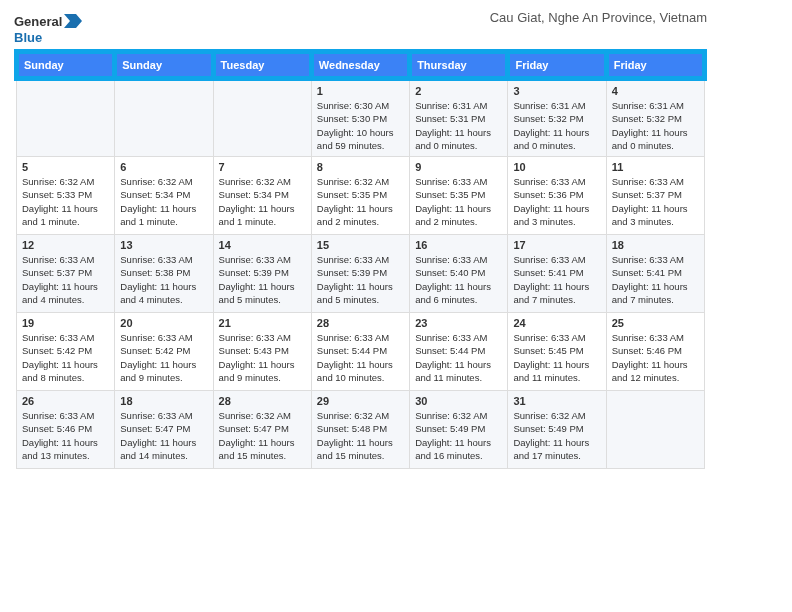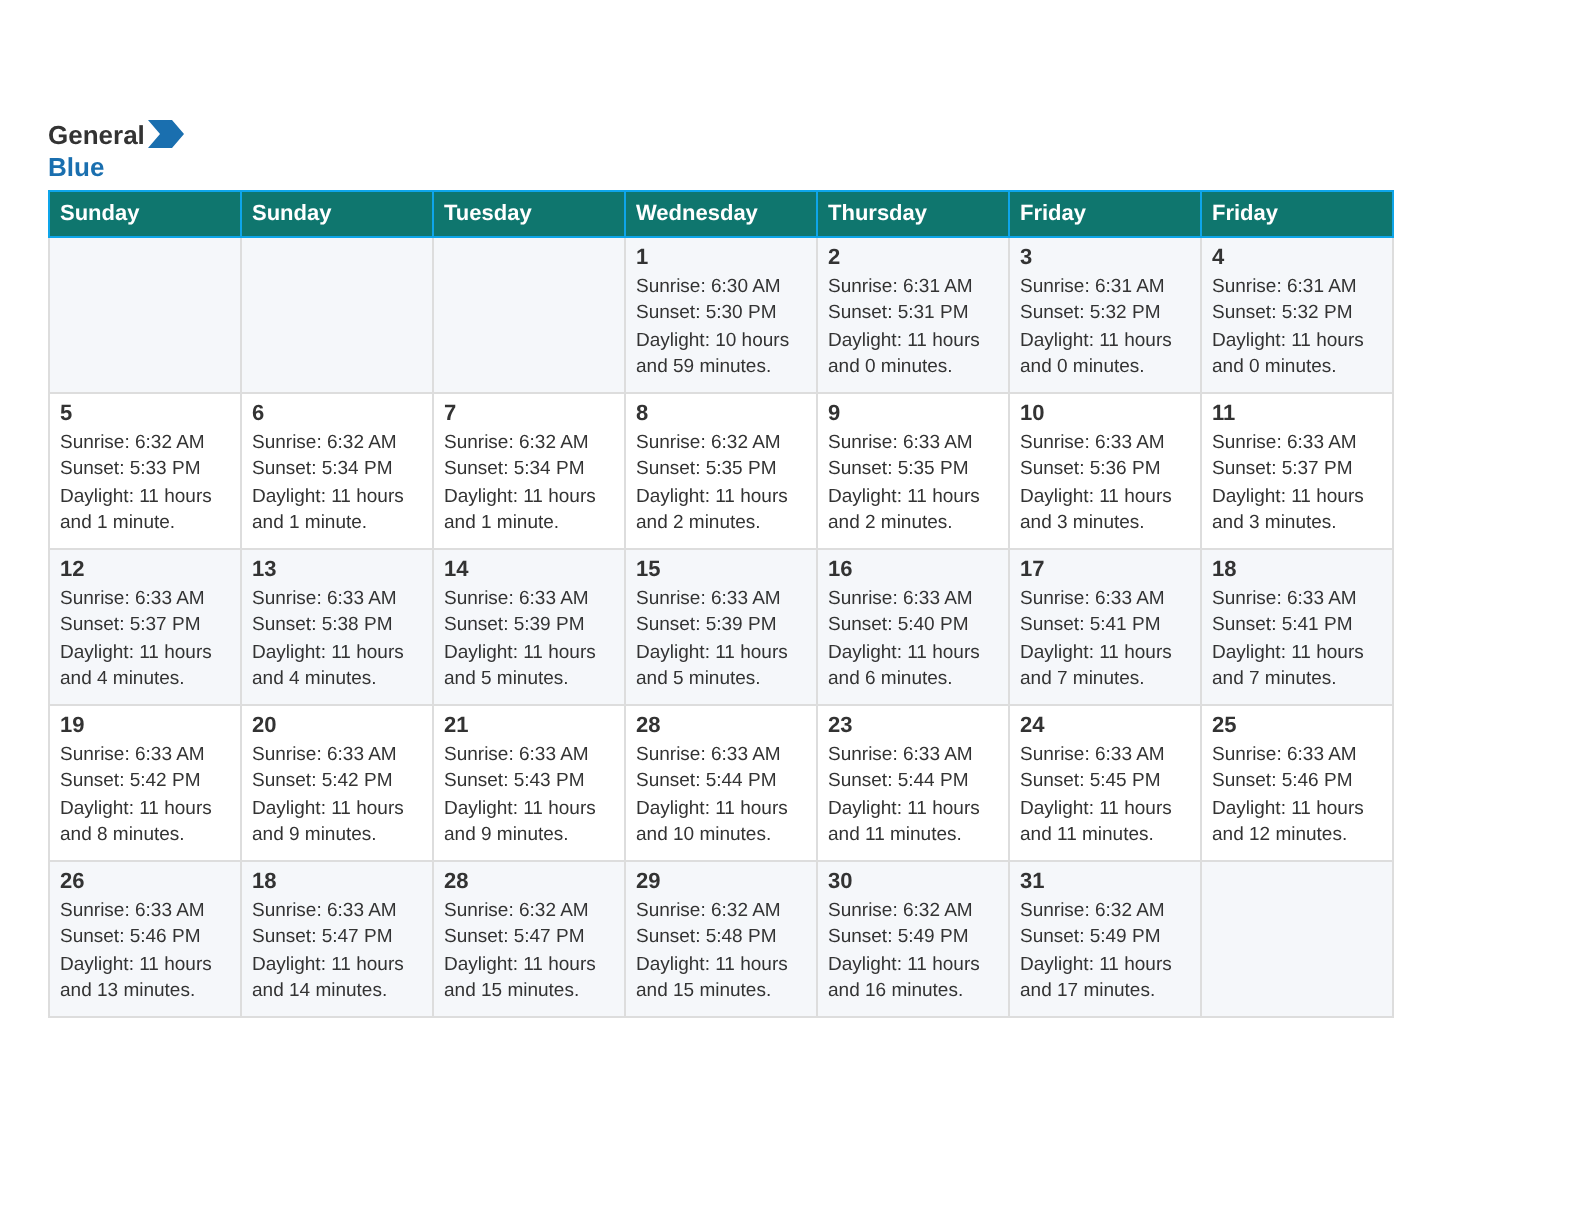--- a/index.html
+++ b/index.html
@@ -5,22 +5,21 @@
     * { margin: 0; padding: 0; box-sizing: border-box; }
     body {
       width: 792px;
       height: 612px;
       font-family: Arial, sans-serif;
       background: #fff;
       overflow: hidden;
     }
     .container {
       width: 721px;
-      padding: 10px 24px;
-      margin-top: 46px;
+      padding: 10px 14px;
     }
     .header-row {
       display: flex;
       align-items: flex-start;
       justify-content: space-between;
       margin-bottom: 4px;
     }
     .logo {
       display: flex;
       align-items: center;
@@ -40,27 +39,27 @@
     .subtitle {
       font-size: 13px;
       color: #555;
     }
     table {
       width: 100%;
       border-collapse: collapse;
       table-layout: fixed;
     }
     thead tr th {
-      background-color: #0f766e;
+      background-color: #3b82f6;
       color: #fff;
       font-size: 11px;
       font-weight: bold;
       text-align: left;
       padding: 5px 5px;
-      border: 1px solid #0ea5e9;
+      border: 5px solid #0ea5e9;
     }
     tbody tr td {
       vertical-align: top;
       font-size: 9.5px;
       color: #333;
       padding: 4px 5px;
       border: 1px solid #ddd;
       height: 78px;
       background: #fff;
     }
@@ -97,20 +96,21 @@
           <span class="logo-general" style="font-size:13px;font-weight:bold;color:#333;">General</span>
 
           <svg width="18" height="22" viewBox="0 0 18 22" style="margin-left:2px;">
             <polygon points="0,4 12,4 18,11 12,18 0,18 6,11" fill="#1a6faf"></polygon>
           </svg>
         </div>
         <span class="logo-blue" style="font-size:13px;font-weight:bold;color:#1a6faf;display:block;margin-top:-2px;">Blue</span>
       </div>
     </div>
     <div class="title-block">
+      <div class="subtitle">Cau Giat, Nghe An Province, Vietnam</div>
     </div>
   </div>
 
   <table>
     <thead>
       <tr>
       <th>Sunday</th>
           <th>Sunday</th>
           <th>Tuesday</th>
           <th>Wednesday</th>

